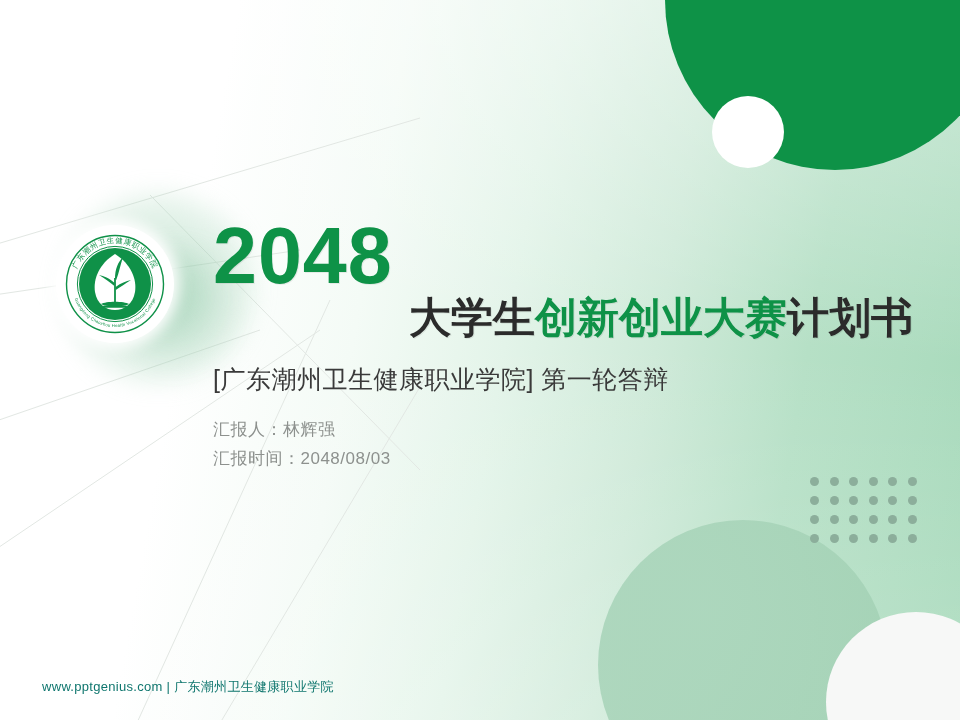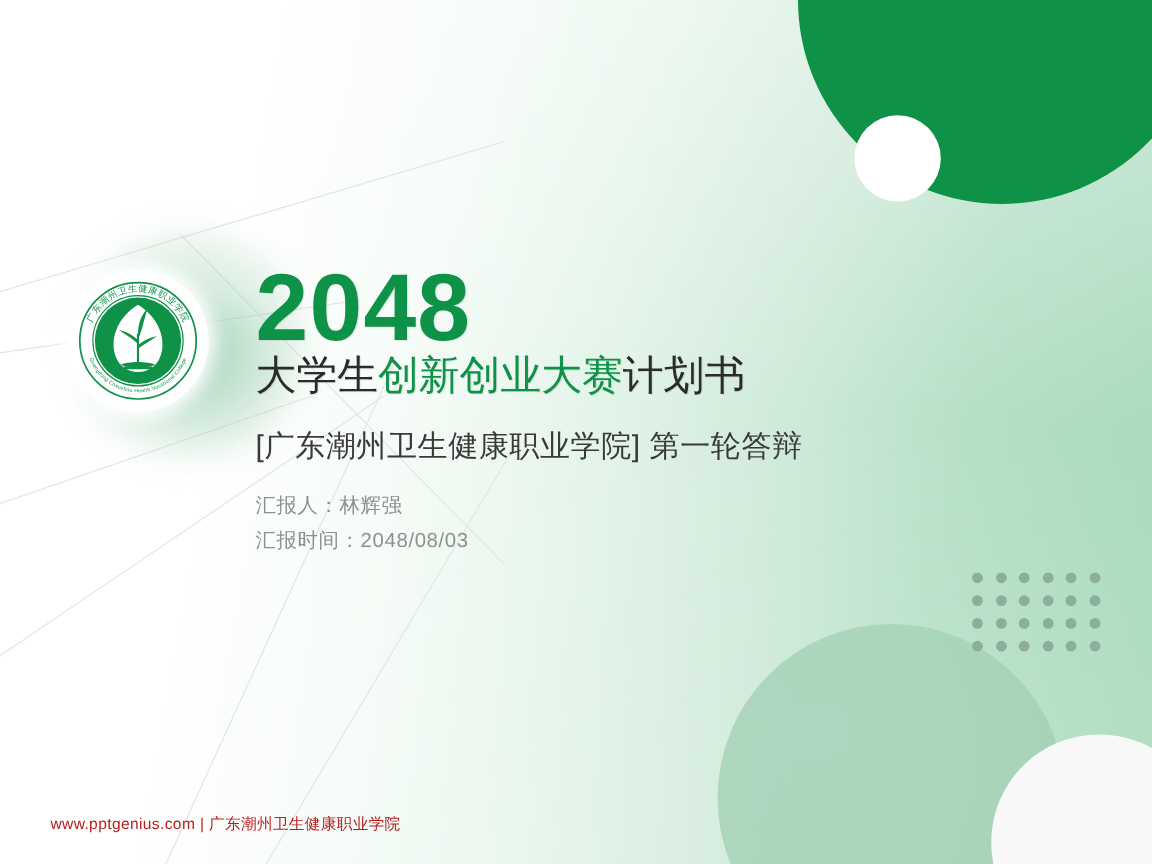--- a/index.html
+++ b/index.html
@@ -125,26 +125,27 @@
   .year {
     font-size: 79px;
     font-weight: bold;
     line-height: 0.86;
     color: #0e9247;
     letter-spacing: 1px;
     text-shadow: 1px 1px 0 rgba(0,0,0,0.07);
   }
   .maintitle {
     margin-top: 6px;
-    font-size: 34px;
-    font-weight: normal;
+    font-size: 42px;
+    font-weight: bold;
     line-height: 1.05;
     letter-spacing: 0px;
     white-space: nowrap;
     text-shadow: 1px 1px 0 rgba(0,0,0,0.08);
+    text-align: right;
   }
   .maintitle .dark  { color: #2b2b2b; }
   .maintitle .green { color: #0e9247; }
 
   .subtitle {
     margin-top: 23px;
     font-size: 25px;
     color: #3a3a3a;
     letter-spacing: 0.5px;
     white-space: nowrap;
@@ -156,21 +157,21 @@
     color: #8d918e;
     line-height: 1.70;
     letter-spacing: 0.5px;
   }
 
   
   .footer {
     position: absolute;
     left: 42px; bottom: 24px;
     font-size: 13px;
-    color: #b91c1c;
+    color: #0f766e;
     letter-spacing: 0.3px;
   }
 </style>
 </head>
 <body>
 
 <div id="slide">
 
   <div class="bg-wash"></div>
   <div class="bg-wash-v"></div>

